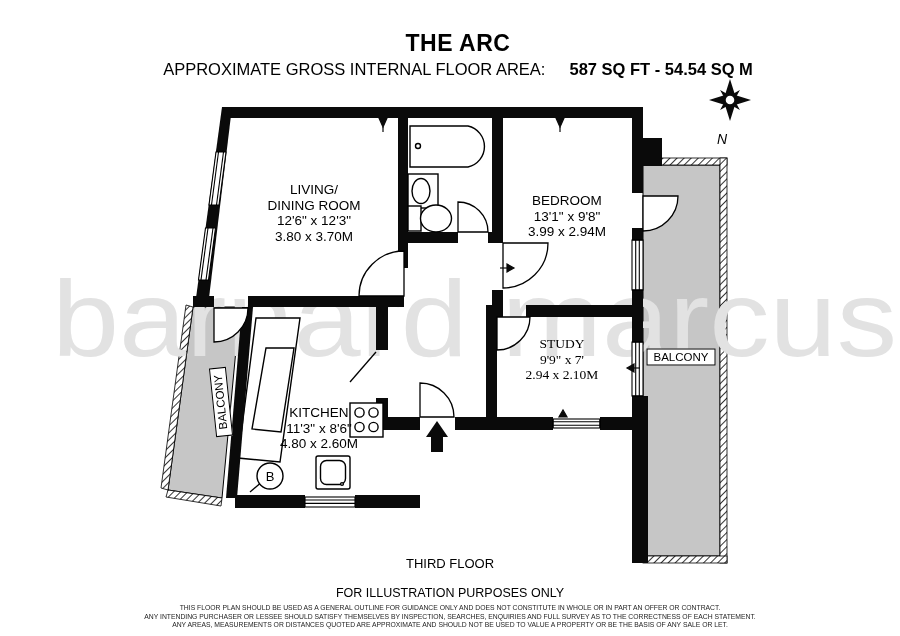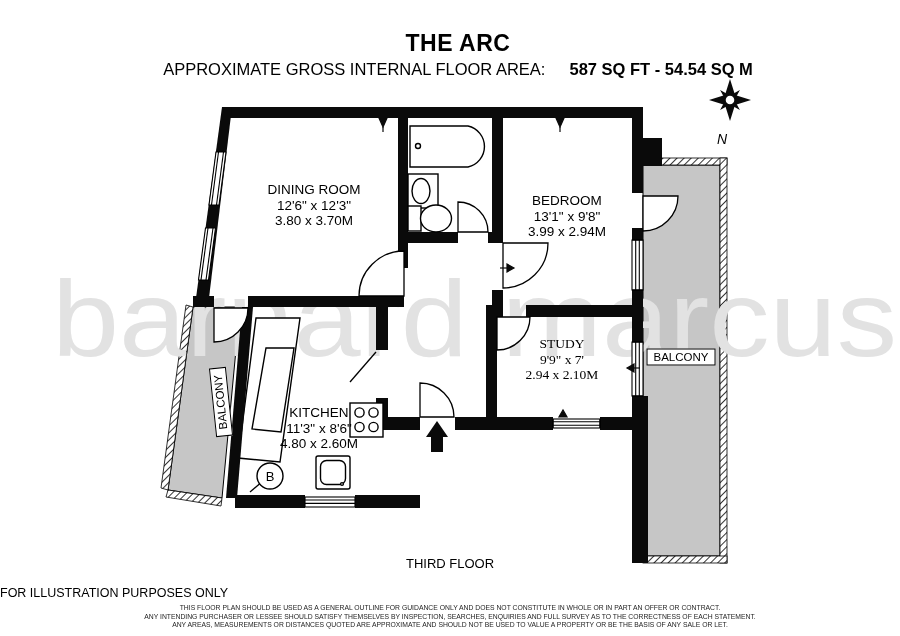--- a/index.html
+++ b/index.html
@@ -10,21 +10,21 @@
   .hdr{left:8px;top:30px;width:900px;text-align:center;}
   .hdr .t{font-size:23px;font-weight:bold;letter-spacing:.5px;}
   .hdr .s{font-size:16.5px;margin-top:3px;}
   .hdr .s .v{font-weight:bold;margin-left:24px;}
   .room-label{text-align:center;font-size:13.5px;line-height:15.5px;transform:translate(-50%,0);}
   .bal-label{background:#fff;border:1.2px solid #000;padding:1px 6px 2px 6px;font-size:11.5px;
              white-space:nowrap;}
   .bal-left{left:221px;top:402px;transform:translate(-50%,-50%) rotate(-96deg);}
   .bal-right{left:681px;top:357px;transform:translate(-50%,-50%);}
   .foot-floor{left:0;top:556px;width:900px;text-align:center;font-size:13px;}
-  .foot-ill{left:0;top:586px;width:900px;font-size:12.5px;}
+  .foot-ill{left:0;top:586px;width:900px;text-align:center;font-size:12.5px;}
   .foot-disc{left:0;top:604px;width:900px;text-align:center;font-size:6.8px;line-height:8.6px;color:#222;}
 </style>
 </head>
 <body>
 
 <div id="stage">
 
   <svg id="plan-svg" viewBox="0 0 900 636">
     <defs>
       <pattern id="hatch" width="5" height="5" patternUnits="userSpaceOnUse" patternTransform="rotate(45)">
@@ -191,20 +191,21 @@
       <text x="722" y="144" font-size="14" font-style="italic" text-anchor="middle" fill="#000">N</text>
     </g>
   </svg>
 
   <div class="abs hdr">
     <div class="t">THE ARC</div>
     <div class="s"><span>APPROXIMATE GROSS INTERNAL FLOOR AREA:</span><span class="v">587 SQ FT - 54.54 SQ M</span></div>
   </div>
 
   <div class="abs room-label" style="left:314px;top:182px;width:170px;">
+    <div>LIVING/</div>
     <div>DINING ROOM</div>
     <div>12'6" x 12'3"</div>
     <div>3.80 x 3.70M</div>
   </div>
 
   <div class="abs room-label" style="left:567px;top:193px;width:160px;">
     <div>BEDROOM</div>
     <div>13'1" x 9'8"</div>
     <div>3.99 x 2.94M</div>
   </div>

